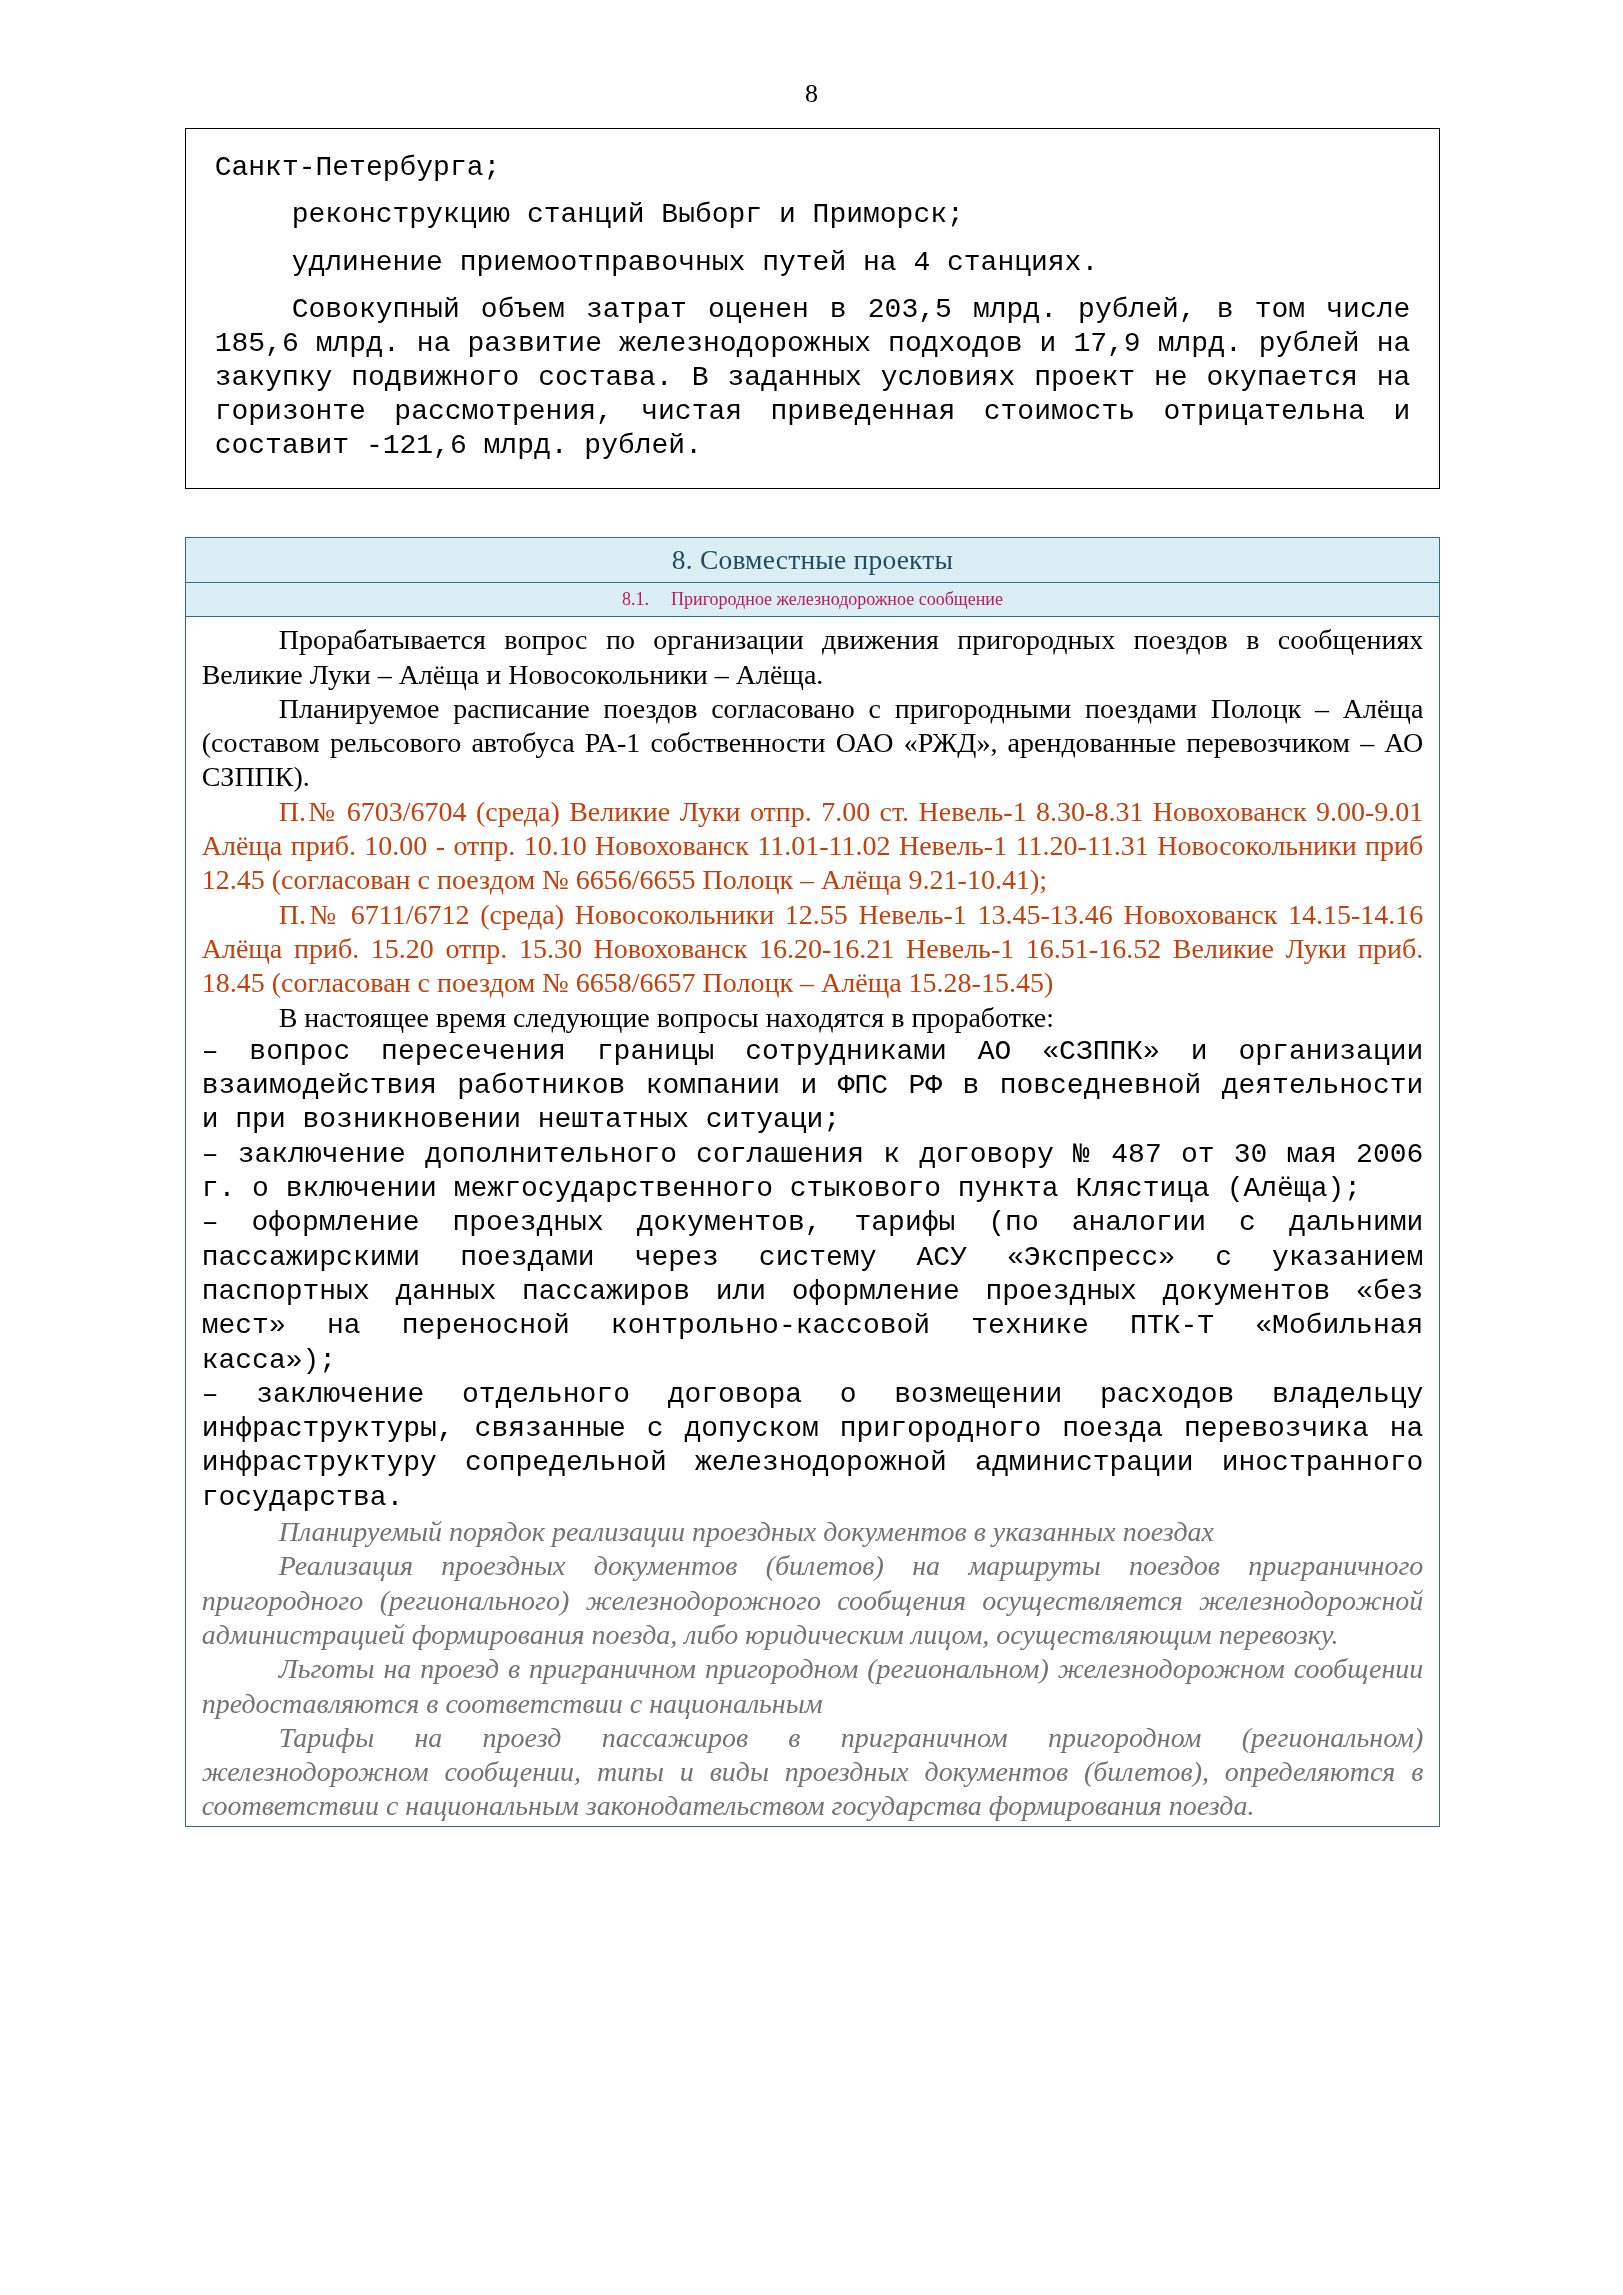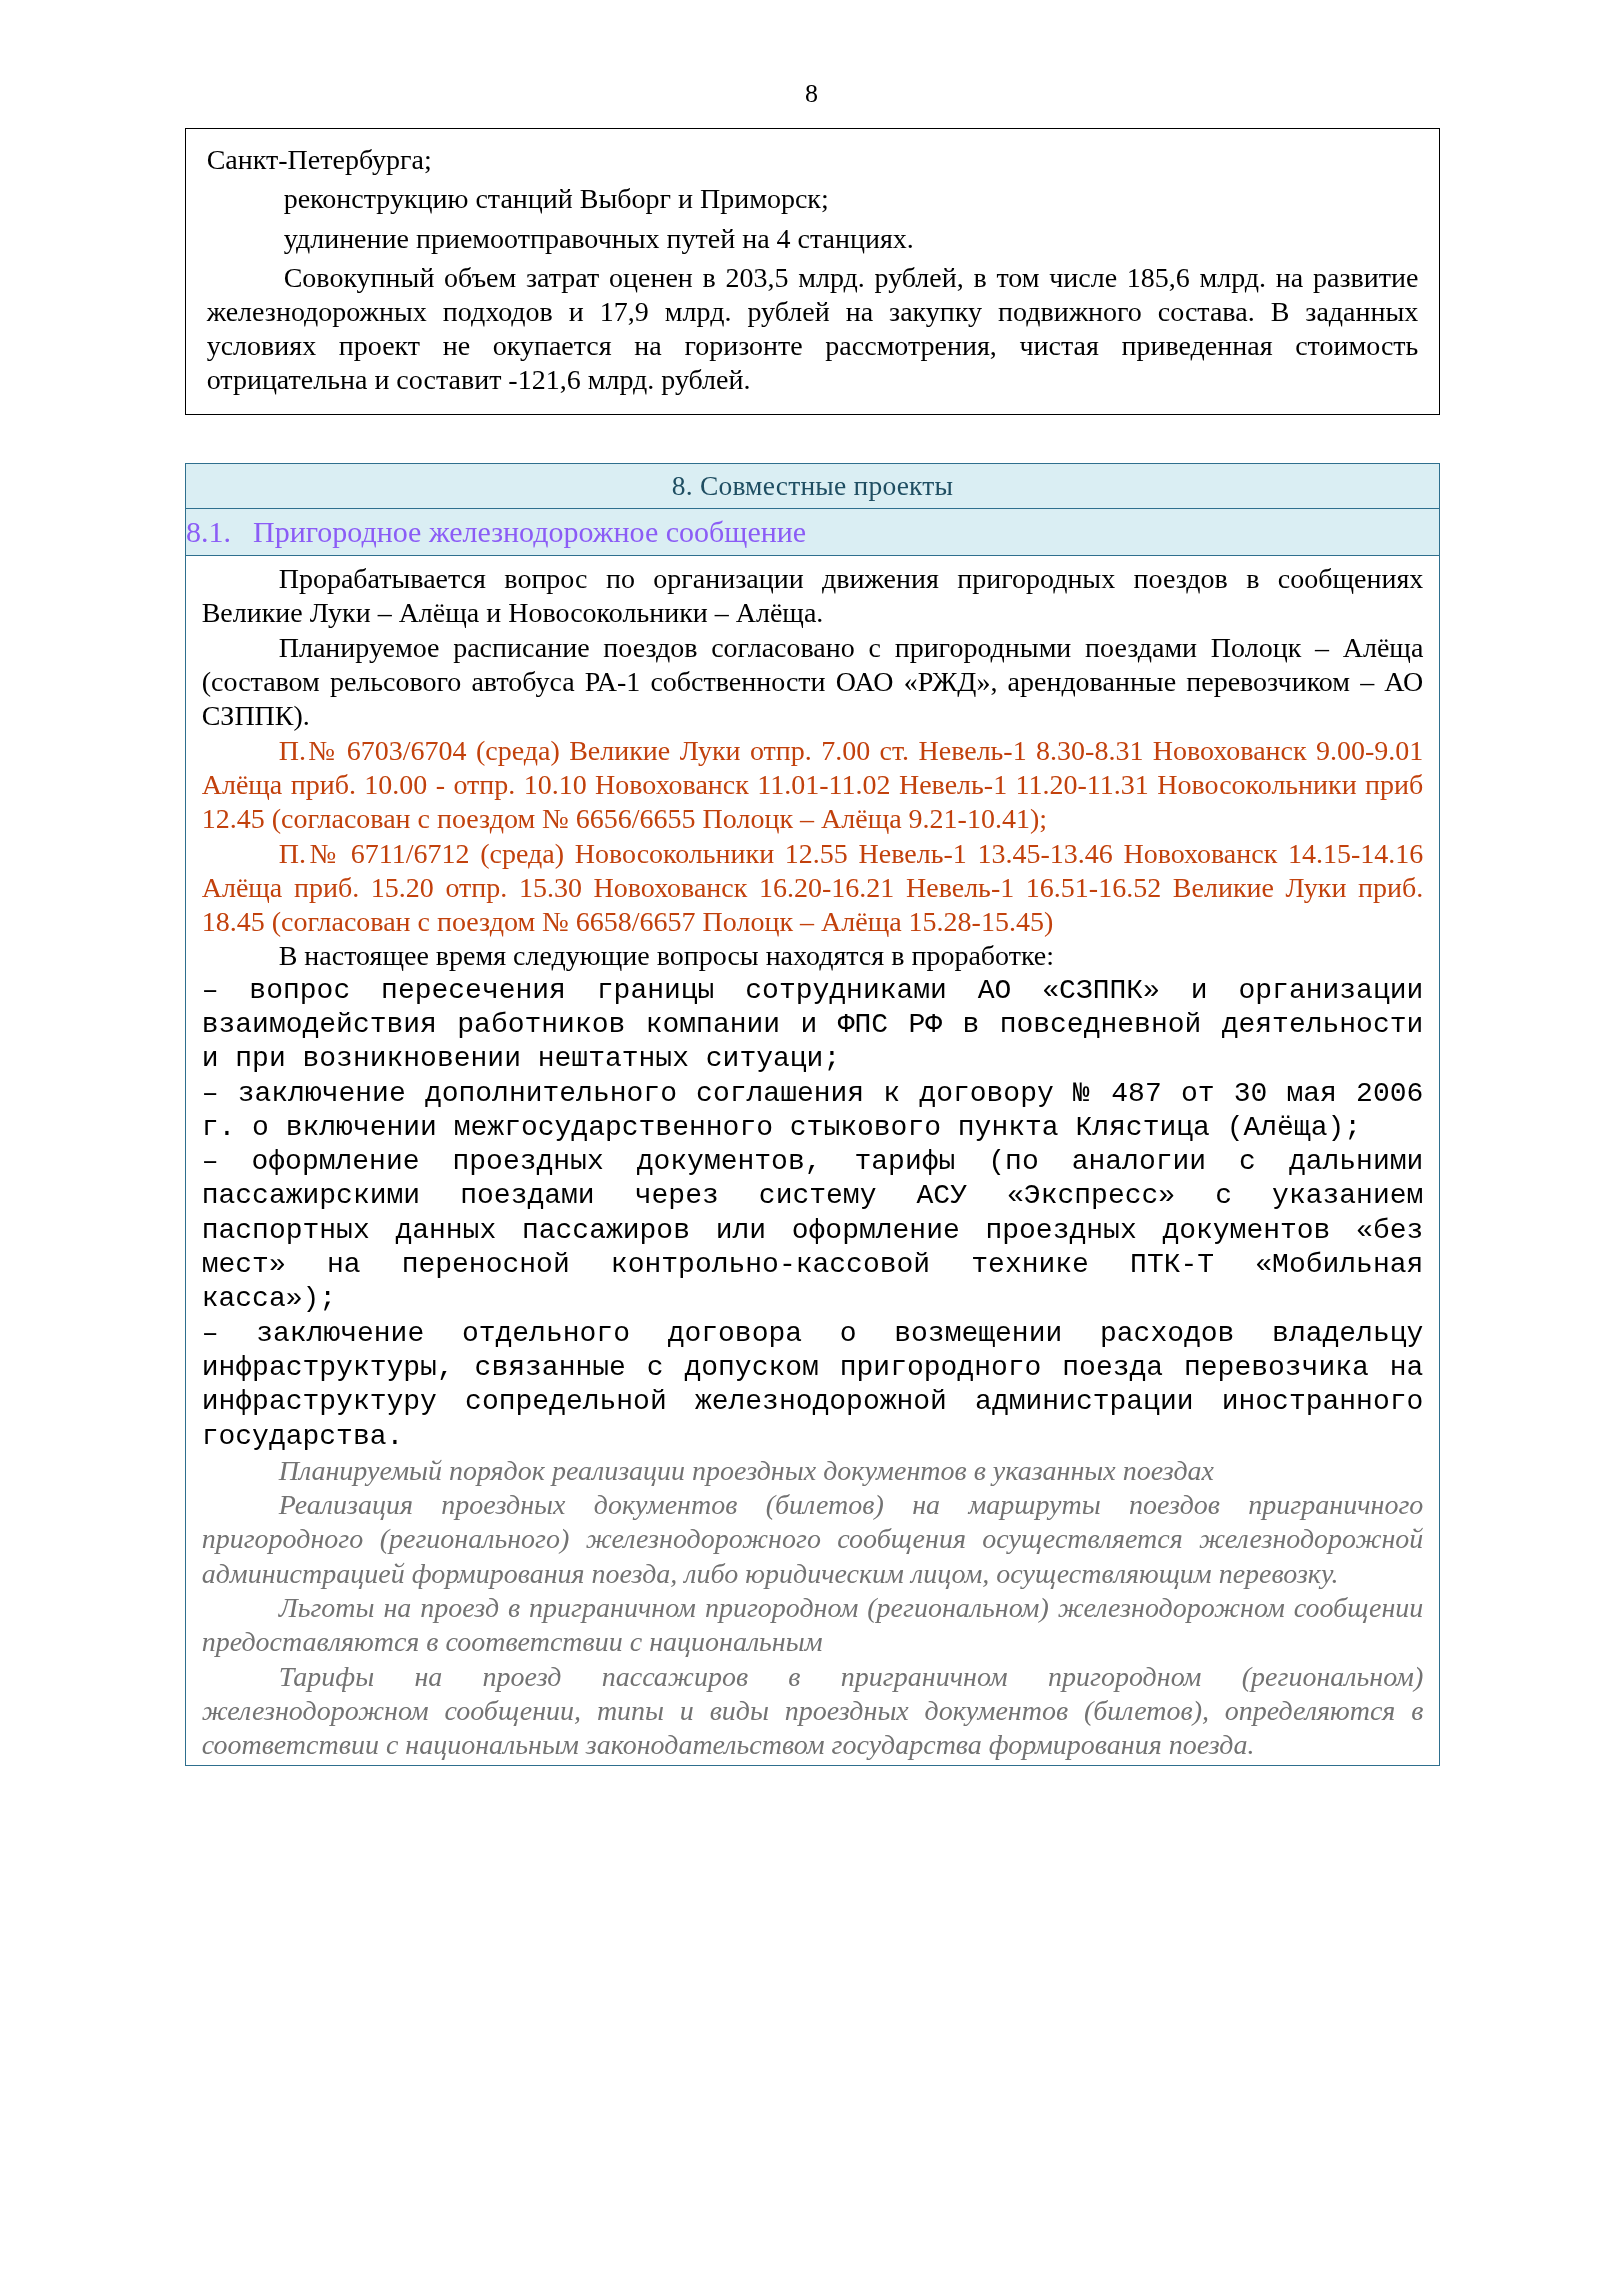--- a/index.html
+++ b/index.html
@@ -37,25 +37,26 @@
     width: 1255px;
   }
 
   
   .box-top {
     border: 1.3px solid #000000;
     box-sizing: border-box;
     padding: 9.2px 15.7px 11.8px 15.7px;
   }
   .box-top p {
-    margin: 5px;
+    margin: 13px;
     font-size: 28px;
     line-height: 1.22;
     text-align: justify;
     text-justify: inter-word;
+    font-family: Liberation Mono, monospace;
   }
   .ind {
     text-indent: 77px;
   }
   .ind-small {
     text-indent: 77px;
   }
 
   
   .gap {
@@ -72,23 +73,23 @@
     font-size: 27.5px;
     color: #1f4e62;
     padding: 5.9px 0 5.9px 0;
     letter-spacing: 0.2px;
   }
   .subheading-bar {
     border: 1.3px solid #2e6f8e;
     border-top: none;
     box-sizing: border-box;
     background: #daeef3;
-    text-align: left;
-    font-size: 30px;
-    color: #8b5cf6;
+    text-align: center;
+    font-size: 18px;
+    color: #be185d;
     padding: 5.9px 0 5.9px 0;
   }
   .subheading-bar .num {
     margin-right: 22px;
   }
 
   
   .box-body {
     border: 1.3px solid #2e6f8e;
     border-top: none;

